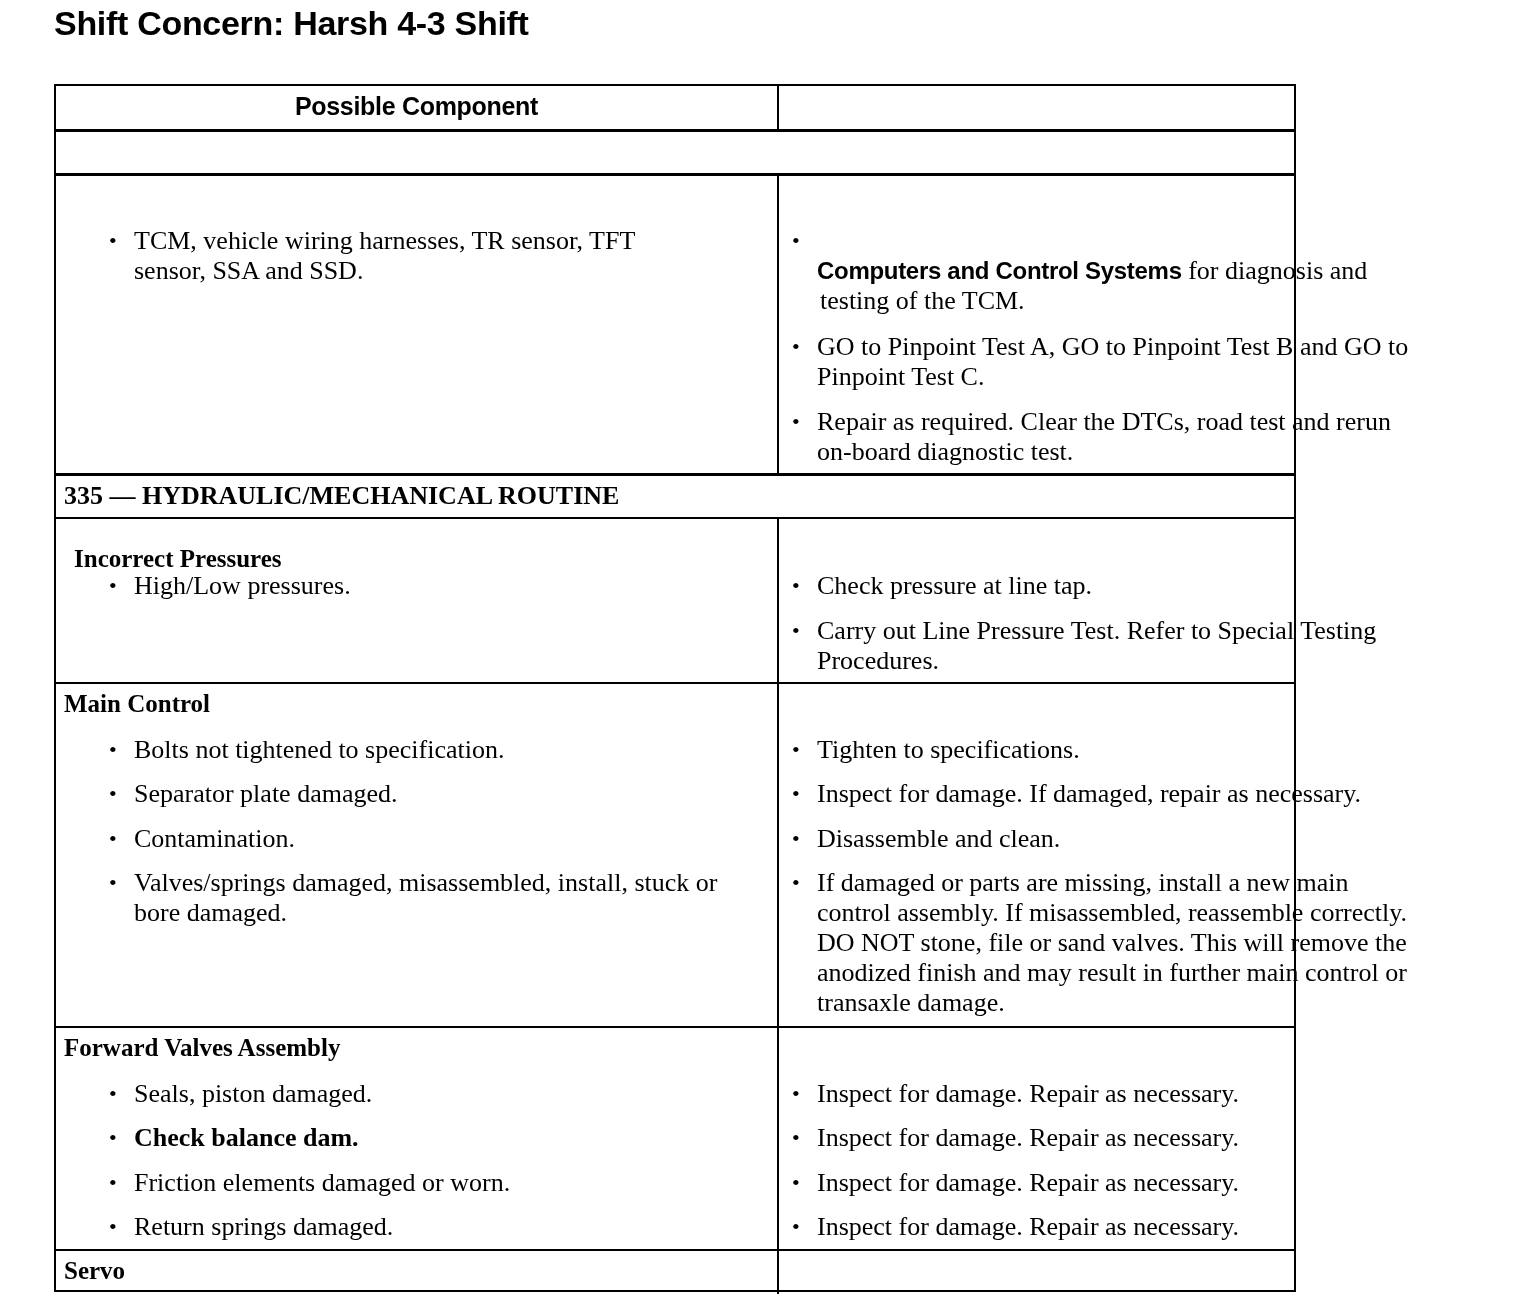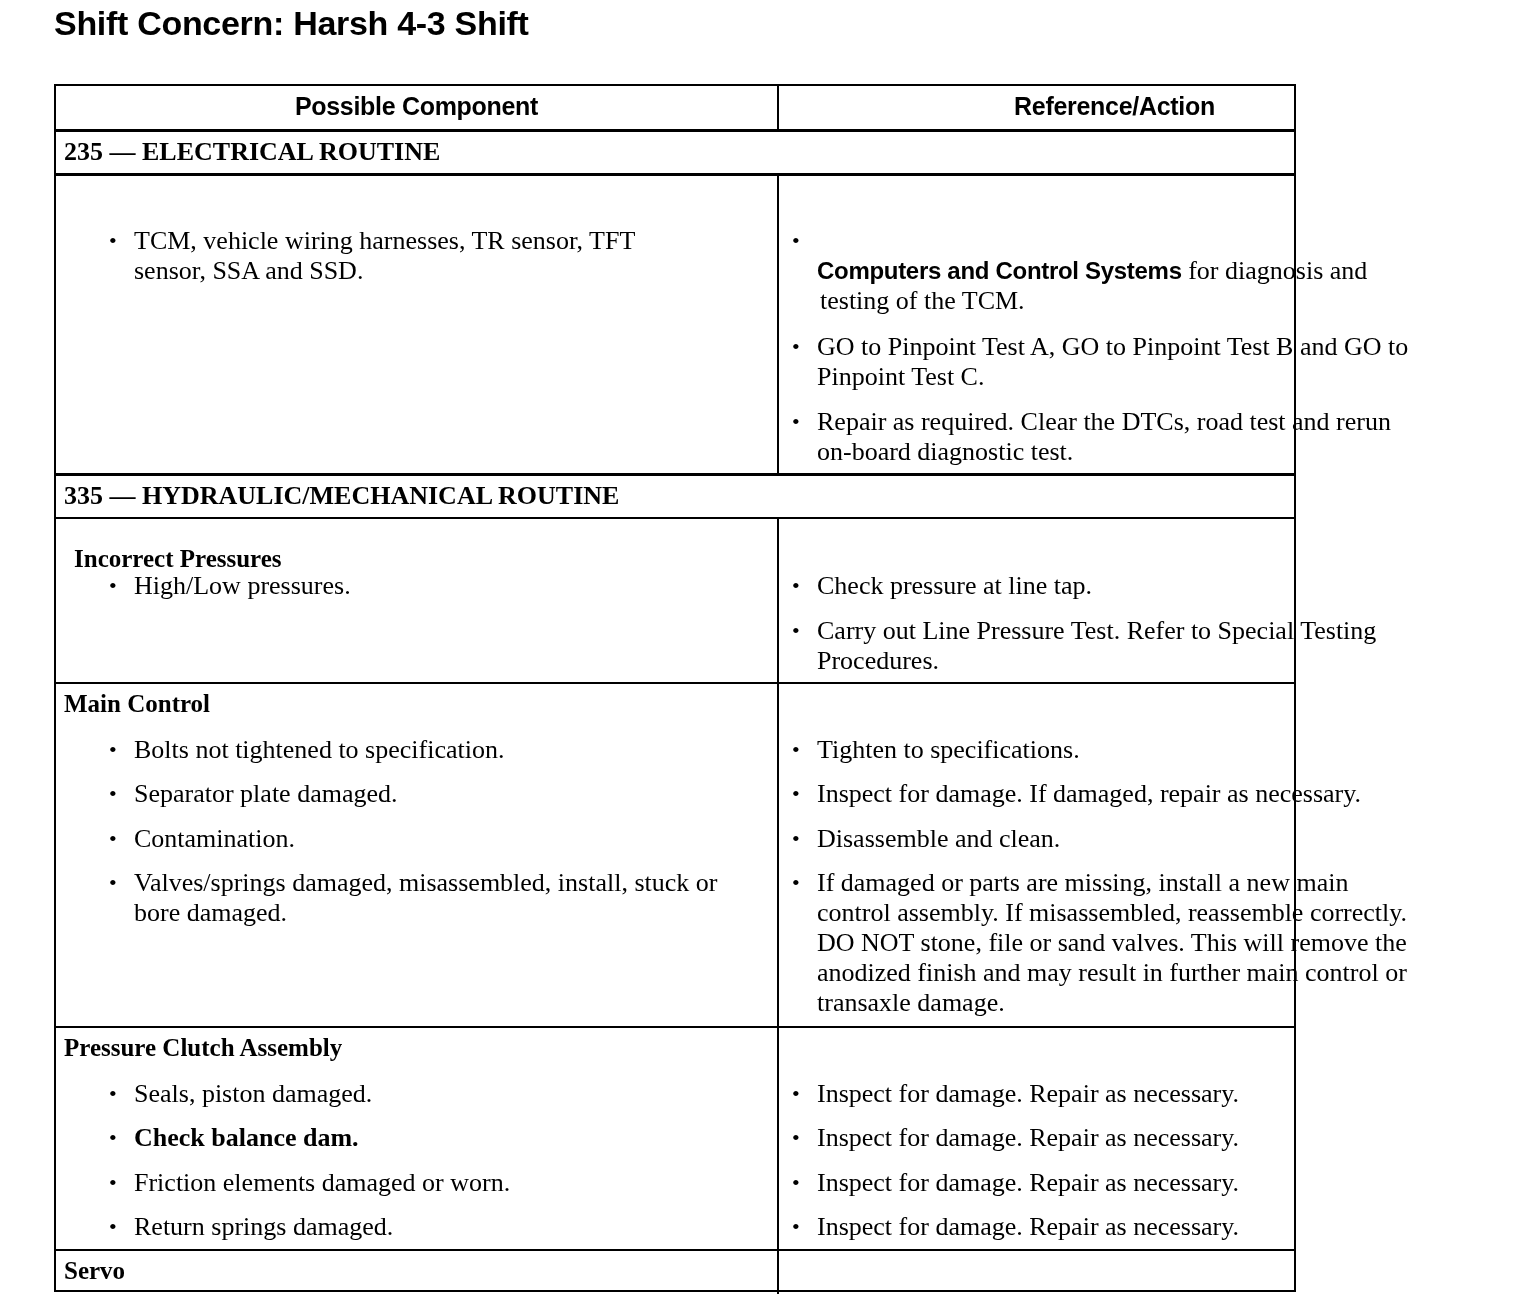--- a/index.html
+++ b/index.html
@@ -43,23 +43,21 @@
 
   <div class="hline thick" style="top:43px;"></div>
   <div class="hline thick" style="top:87px;"></div>
   <div class="hline thick" style="top:387px;"></div>
   <div class="hline" style="top:431px;"></div>
   <div class="hline" style="top:596px;"></div>
   <div class="hline" style="top:940px;"></div>
   <div class="hline" style="top:1163px;"></div>
 
   <div class="hdr" style="left:0; width:721px; top:6px;">Possible Component</div>
-  <div class="hdr" style="left:723px; width:671px; top:6px;">Reference/Action</div>
 
-  <div class="sec" style="top:51px;">235 — ELECTRICAL ROUTINE</div>
 
   <div class="item serif" style="left:53px; top:140px; width:620px;">
     <span class="bullet">•</span>
     <span class="txt" style="width:570px;">TCM, vehicle wiring harnesses, TR sensor, TFT sensor, SSA and SSD.</span>
   </div>
 
   <div class="item serif" style="left:736px; top:140px; width:650px;">
     <span class="bullet">•</span>
     <span class="txt" style="width:620px;">
       <br>
@@ -121,21 +119,21 @@
   </div>
   <div class="item serif" style="left:736px; top:738px; width:650px;">
     <span class="bullet">•</span>
     <span class="txt" style="width:620px;">Disassemble and clean.</span>
   </div>
   <div class="item serif" style="left:736px; top:782px; width:650px;">
     <span class="bullet">•</span>
     <span class="txt" style="width:600px;">If damaged or parts are missing, install a new main control assembly. If misassembled, reassemble correctly. DO NOT stone, file or sand valves. This will remove the anodized finish and may result in further main control or transaxle damage.</span>
   </div>
 
-  <div class="grp" style="left:8px; top:948px;">Pressure Clutch Assembly</div>
+  <div class="grp" style="left:8px; top:948px;">Forward Valves Assembly</div>
   <div class="item serif" style="left:53px; top:993px; width:640px;">
     <span class="bullet">•</span>
     <span class="txt" style="width:620px;">Seals, piston damaged.</span>
   </div>
   <div class="item serif" style="left:53px; top:1037px; width:640px;">
     <span class="bullet">•</span>
     <span class="txt" style="width:620px;font-weight:bold;">Check balance dam.</span>
   </div>
   <div class="item serif" style="left:53px; top:1082px; width:640px;">
     <span class="bullet">•</span>

